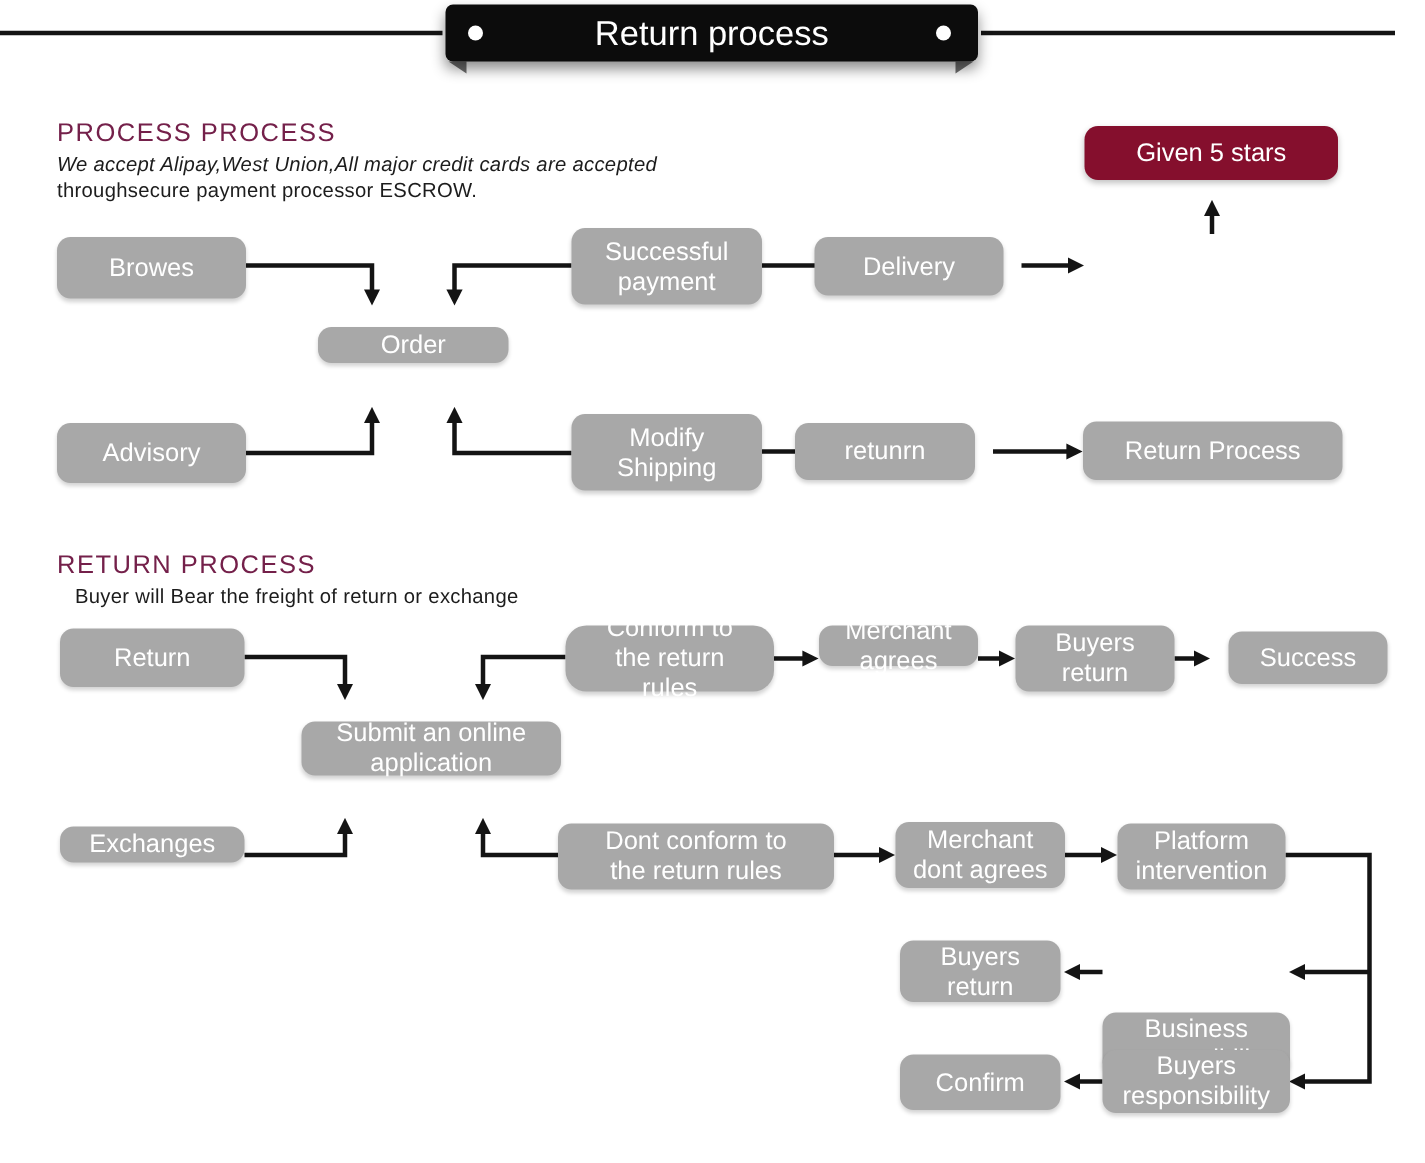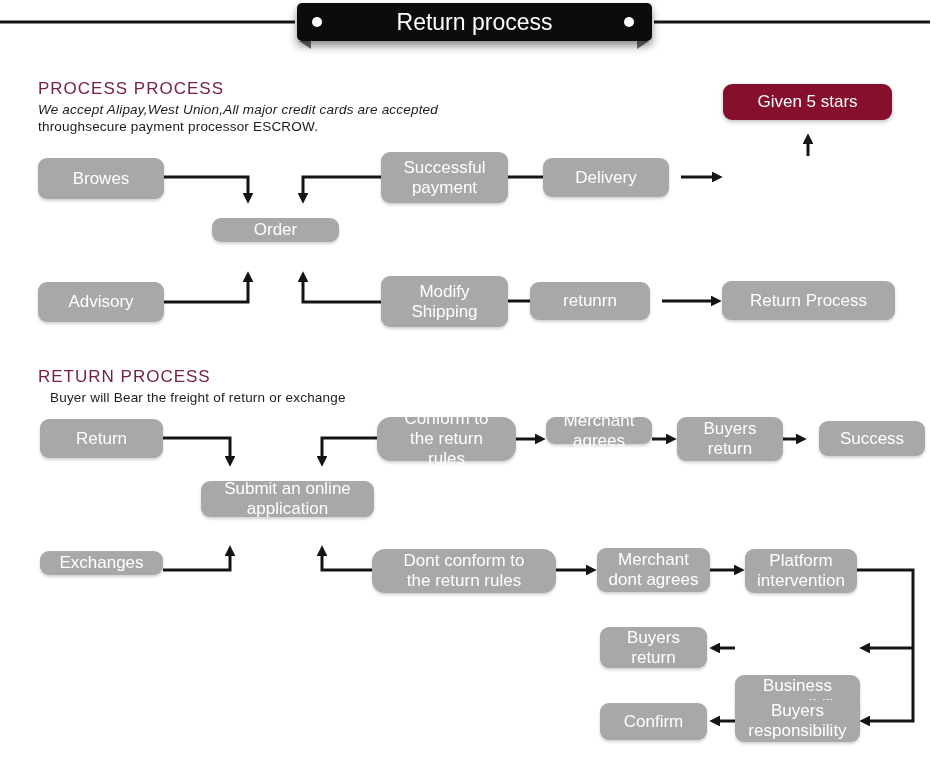--- a/index.html
+++ b/index.html
@@ -106,21 +106,21 @@
   <div class="sec-heading" style="left:38px;top:367px;">RETURN PROCESS</div>
   <div class="sec-desc" style="left:38px;top:390px;margin-left:12px;">Buyer will Bear the freight of return or exchange</div>
 
   <div class="node" style="left:40px;top:419px;width:123px;height:39px;">Return</div>
   <div class="node" style="left:377px;top:417px;width:139px;height:44px;border-radius:14px;">Conform to the return rules</div>
   <div class="node" style="left:546px;top:417px;width:106px;height:27px;">Merchant agrees</div>
   <div class="node" style="left:677px;top:417px;width:106px;height:44px;">Buyers return</div>
   <div class="node" style="left:807px;top:421px;width:106px;height:35px;margin-left:12px;">Success</div>
   <div class="node" style="left:201px;top:481px;width:173px;height:36px;">Submit an online application</div>
   <div class="node" style="left:40px;top:551px;width:123px;height:24px;">Exchanges</div>
-  <div class="node" style="left:372px;top:549px;width:184px;height:44px;border-radius:13px;">Dont conform to the return rules</div>
+  <div class="node" style="left:372px;top:549px;width:184px;height:44px;">Dont conform to the return rules</div>
   <div class="node" style="left:597px;top:548px;width:113px;height:44px;padding:0 3px;">Merchant dont agrees</div>
   <div class="node" style="left:745px;top:549px;width:112px;height:44px;padding:0 3px;">Platform intervention</div>
   <div class="node" style="left:600px;top:627px;width:107px;height:41px;">Buyers return</div>
   <div class="node" style="left:735px;top:627px;width:125px;height:41px;padding:0 2px;margin-top:48px;">Business responsibility</div>
   <div class="node" style="left:600px;top:703px;width:107px;height:37px;">Confirm</div>
   <div class="node" style="left:735px;top:700px;width:125px;height:42px;padding:0 2px;">Buyers responsibility</div>
 
 </div>
 
 </body></html>

